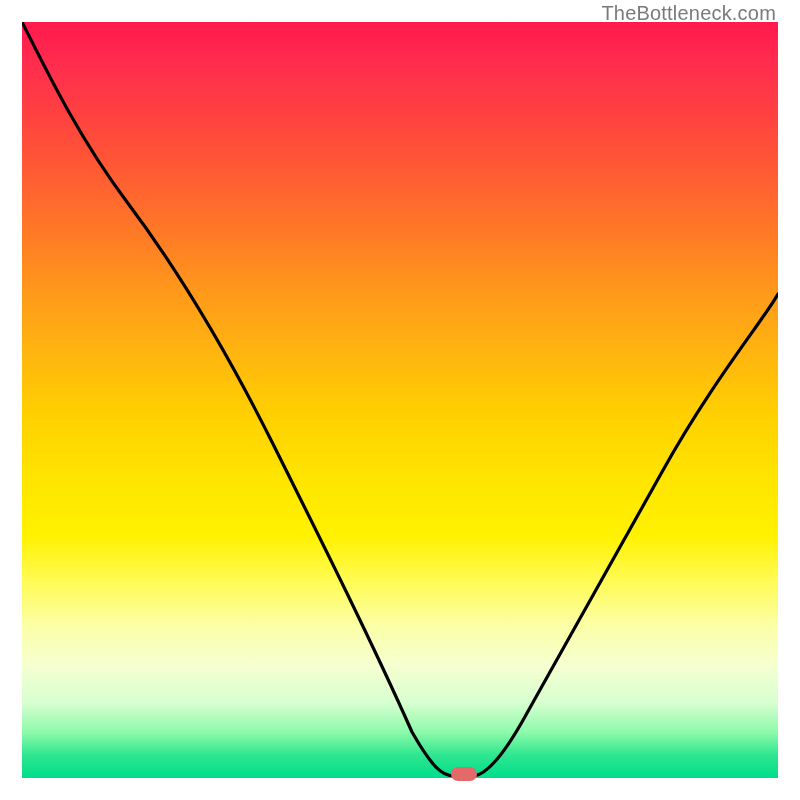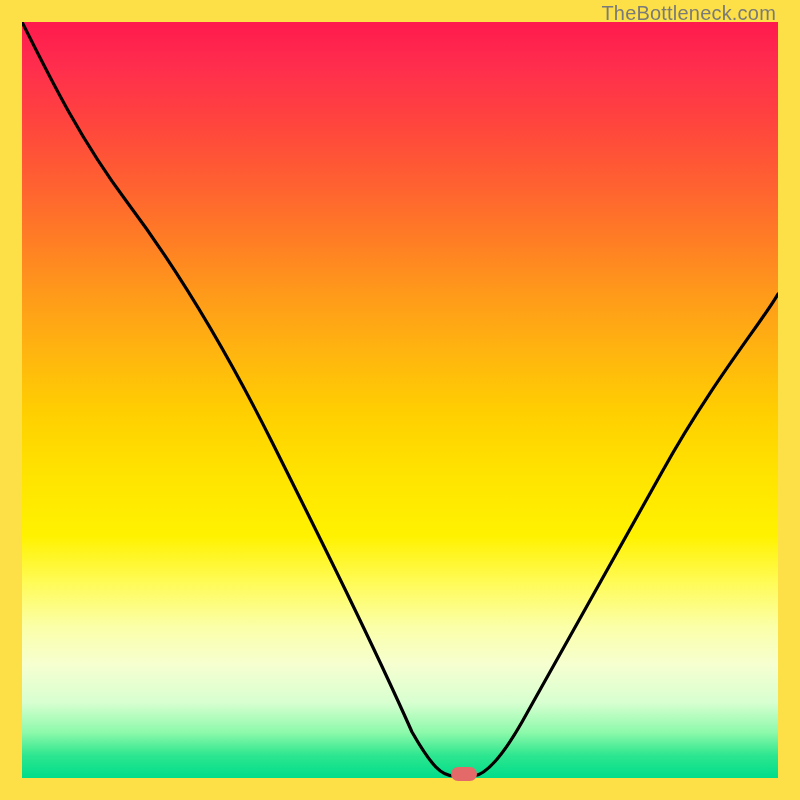--- a/index.html
+++ b/index.html
@@ -8,21 +8,21 @@
     width: 800px;
     height: 800px;
     background: #000;
     overflow: hidden;
     font-family: Arial, Helvetica, sans-serif;
   }
   .frame {
     position: relative;
     width: 800px;
     height: 800px;
-    background: #fde047;
+    background: #ffffff;
   }
   .plot {
     position: absolute;
     left: 22px;
     top: 22px;
     width: 756px;
     height: 756px;
     
     background: linear-gradient(to bottom,
       #ff1a4d 0%,

